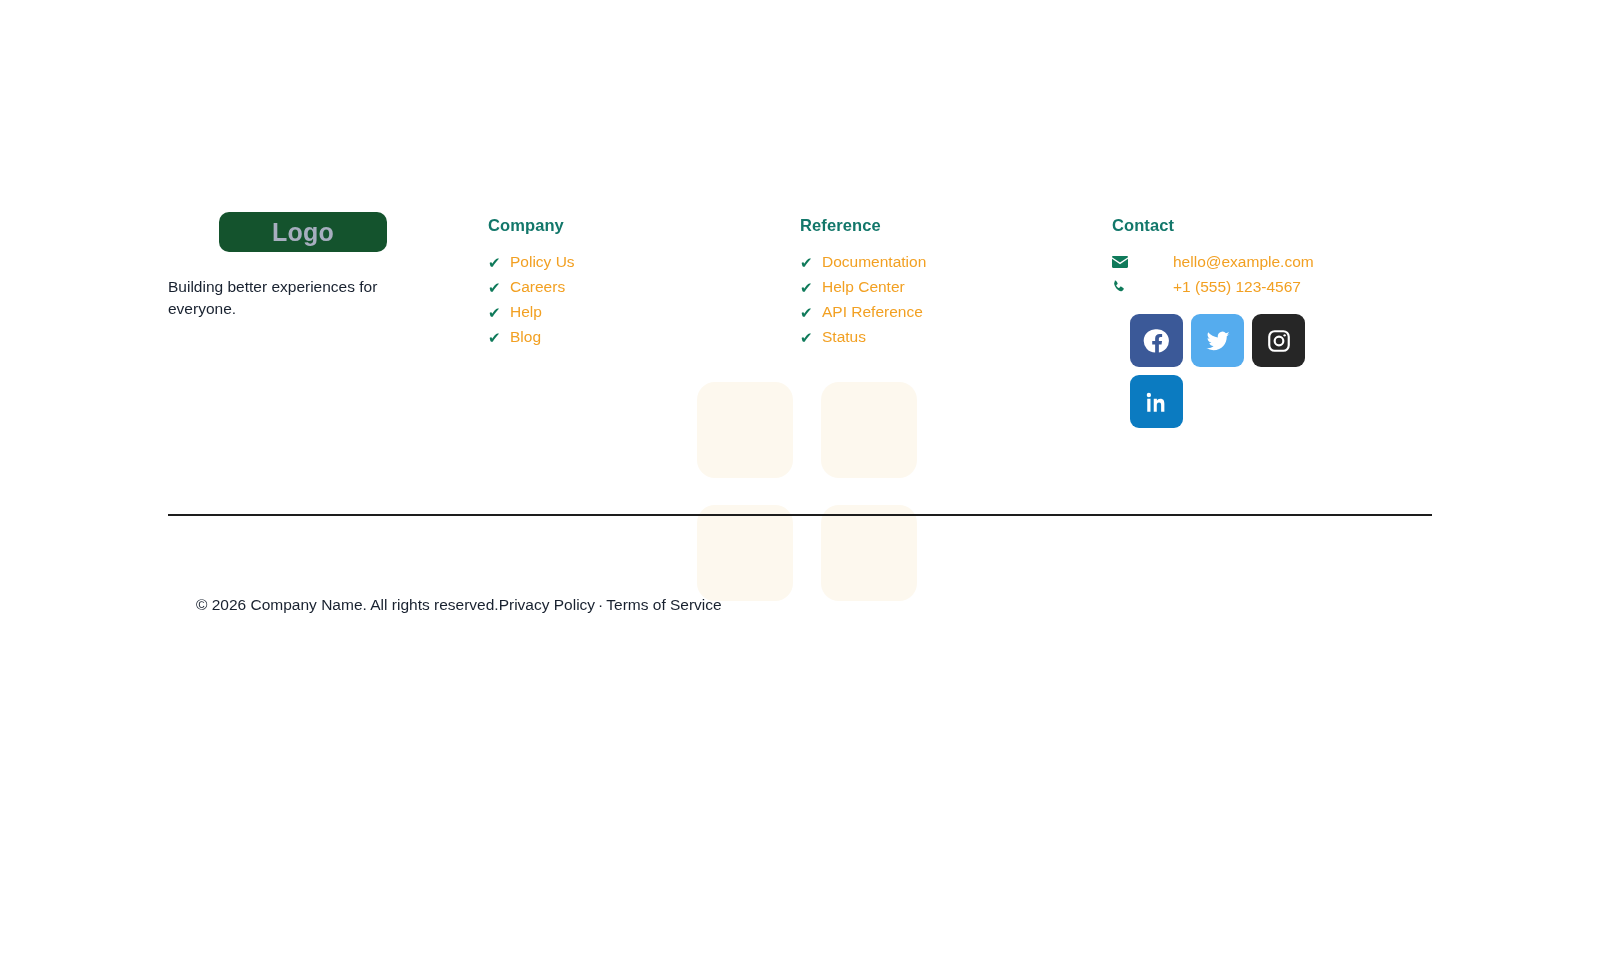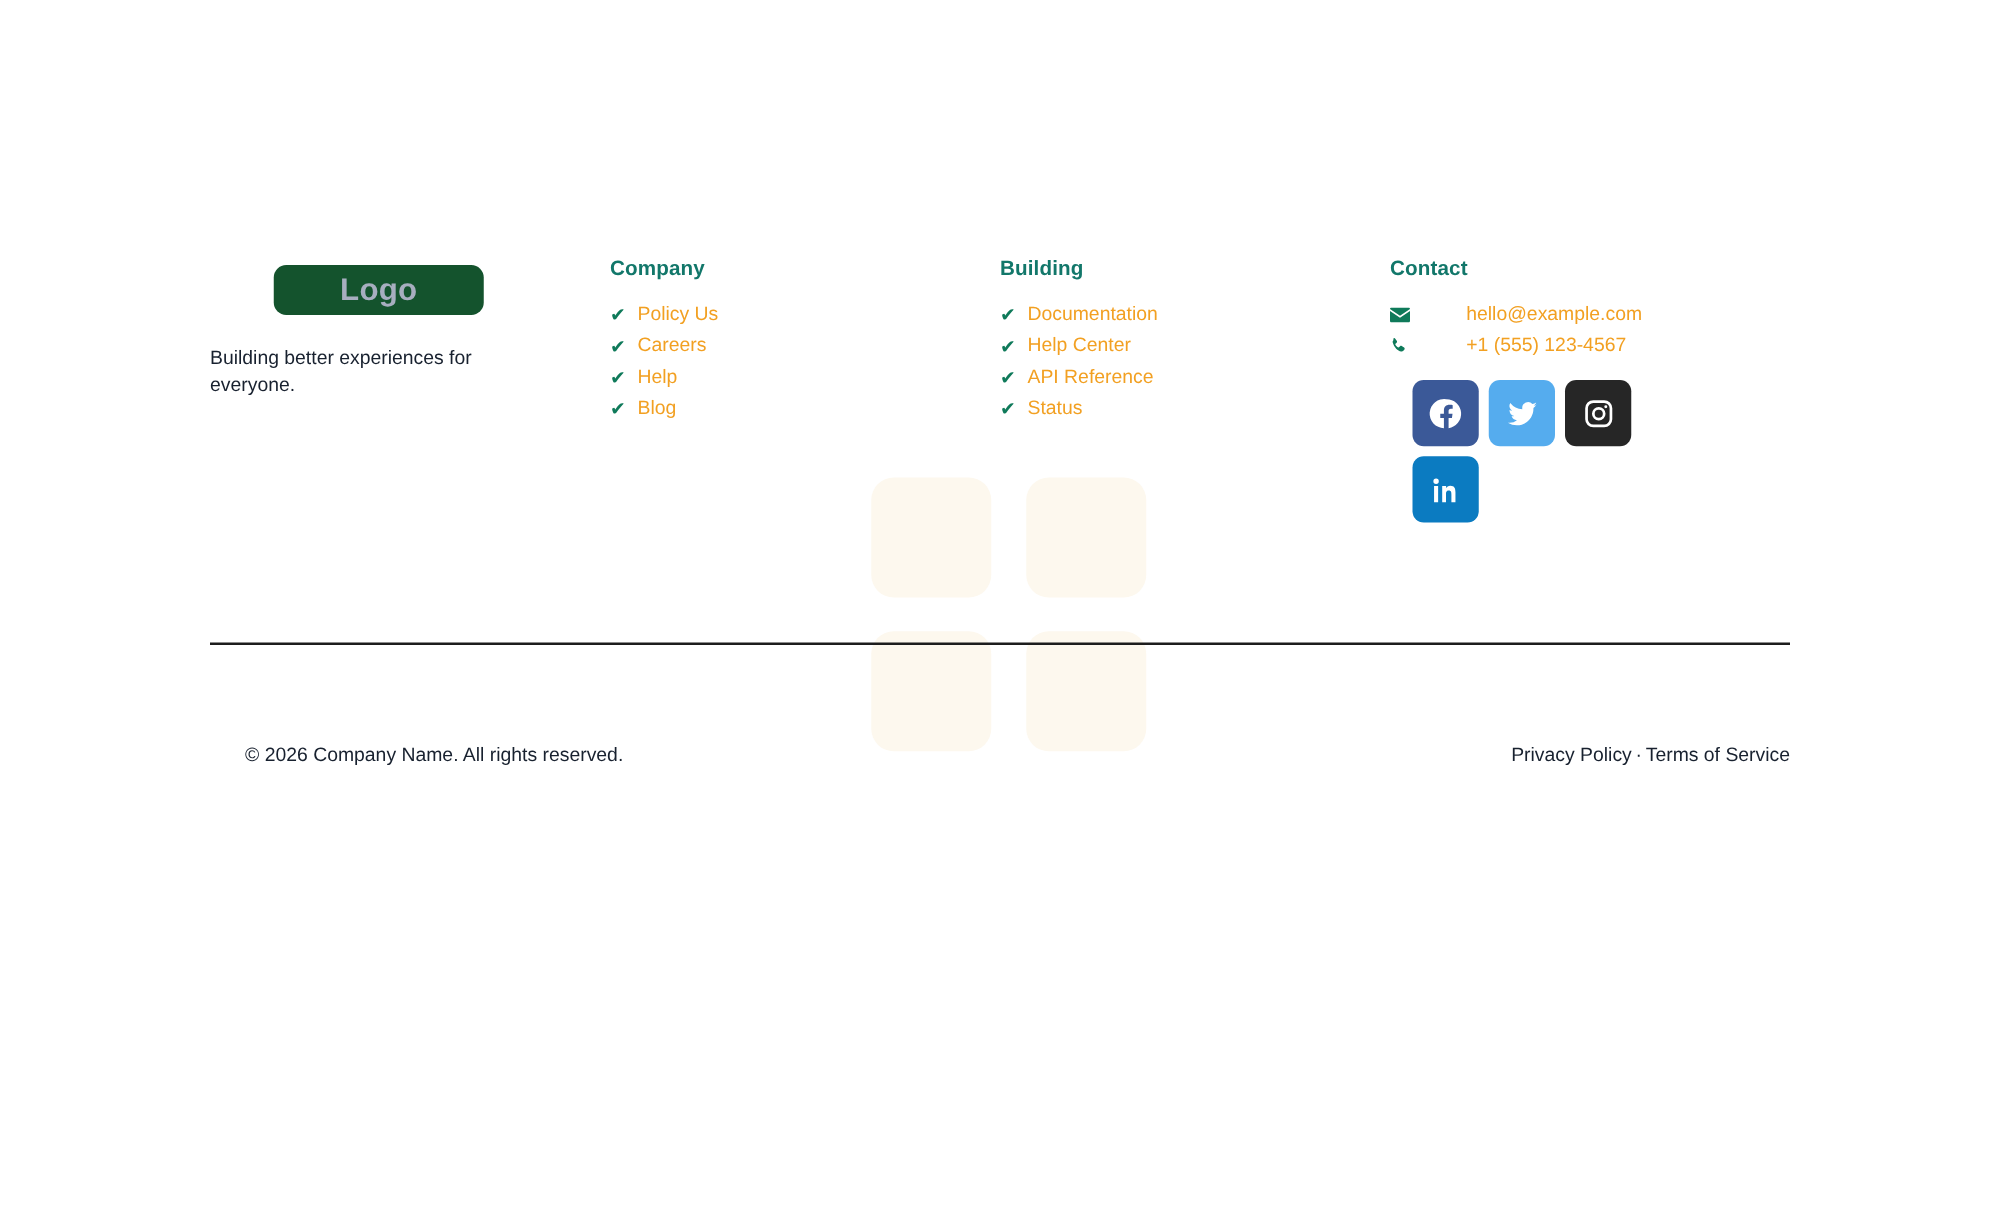--- a/index.html
+++ b/index.html
@@ -76,21 +76,21 @@
     font-size: 15.5px;
     line-height: 1.45;
     color: #18212f;
     width: 210px;
   }
 
   .col-title {
     color: #12776a;
     font-weight: 700;
     font-size: 16.5px;
-    margin: 6px 0 18px 0;
+    margin: 16px 0 18px 0;
     letter-spacing: 0.1px;
   }
 
   ul.link-list {
     list-style: none;
     margin: 0;
     padding: 0;
   }
   ul.link-list li {
     display: flex;
@@ -159,21 +159,20 @@
     background: #1d1d1d;
     z-index: 2;
   }
 
   .bottom-bar {
     position: absolute;
     left: 168px;
     top: 596px;
     width: 1264px;
     display: flex;
-    justify-content: space-between;
     align-items: center;
     z-index: 2;
   }
   .copyright {
     font-size: 15.5px;
     color: #18212f;
     margin-left: 28px;
   }
   .legal {
     font-size: 15.5px;
@@ -221,21 +220,21 @@
           <a class="link">Help</a>
         </li>
         <li>
           <span class="check">✔</span>
           <a class="link">Blog</a>
         </li>
       </ul>
     </div>
 
     <div class="col-links">
-      <h3 class="col-title">Building</h3>
+      <h3 class="col-title">Reference</h3>
       <ul class="link-list">
         <li>
           <span class="check">✔</span>
           <a class="link">Documentation</a>
         </li>
         <li>
           <span class="check">✔</span>
           <a class="link">Help Center</a>
         </li>
         <li>

